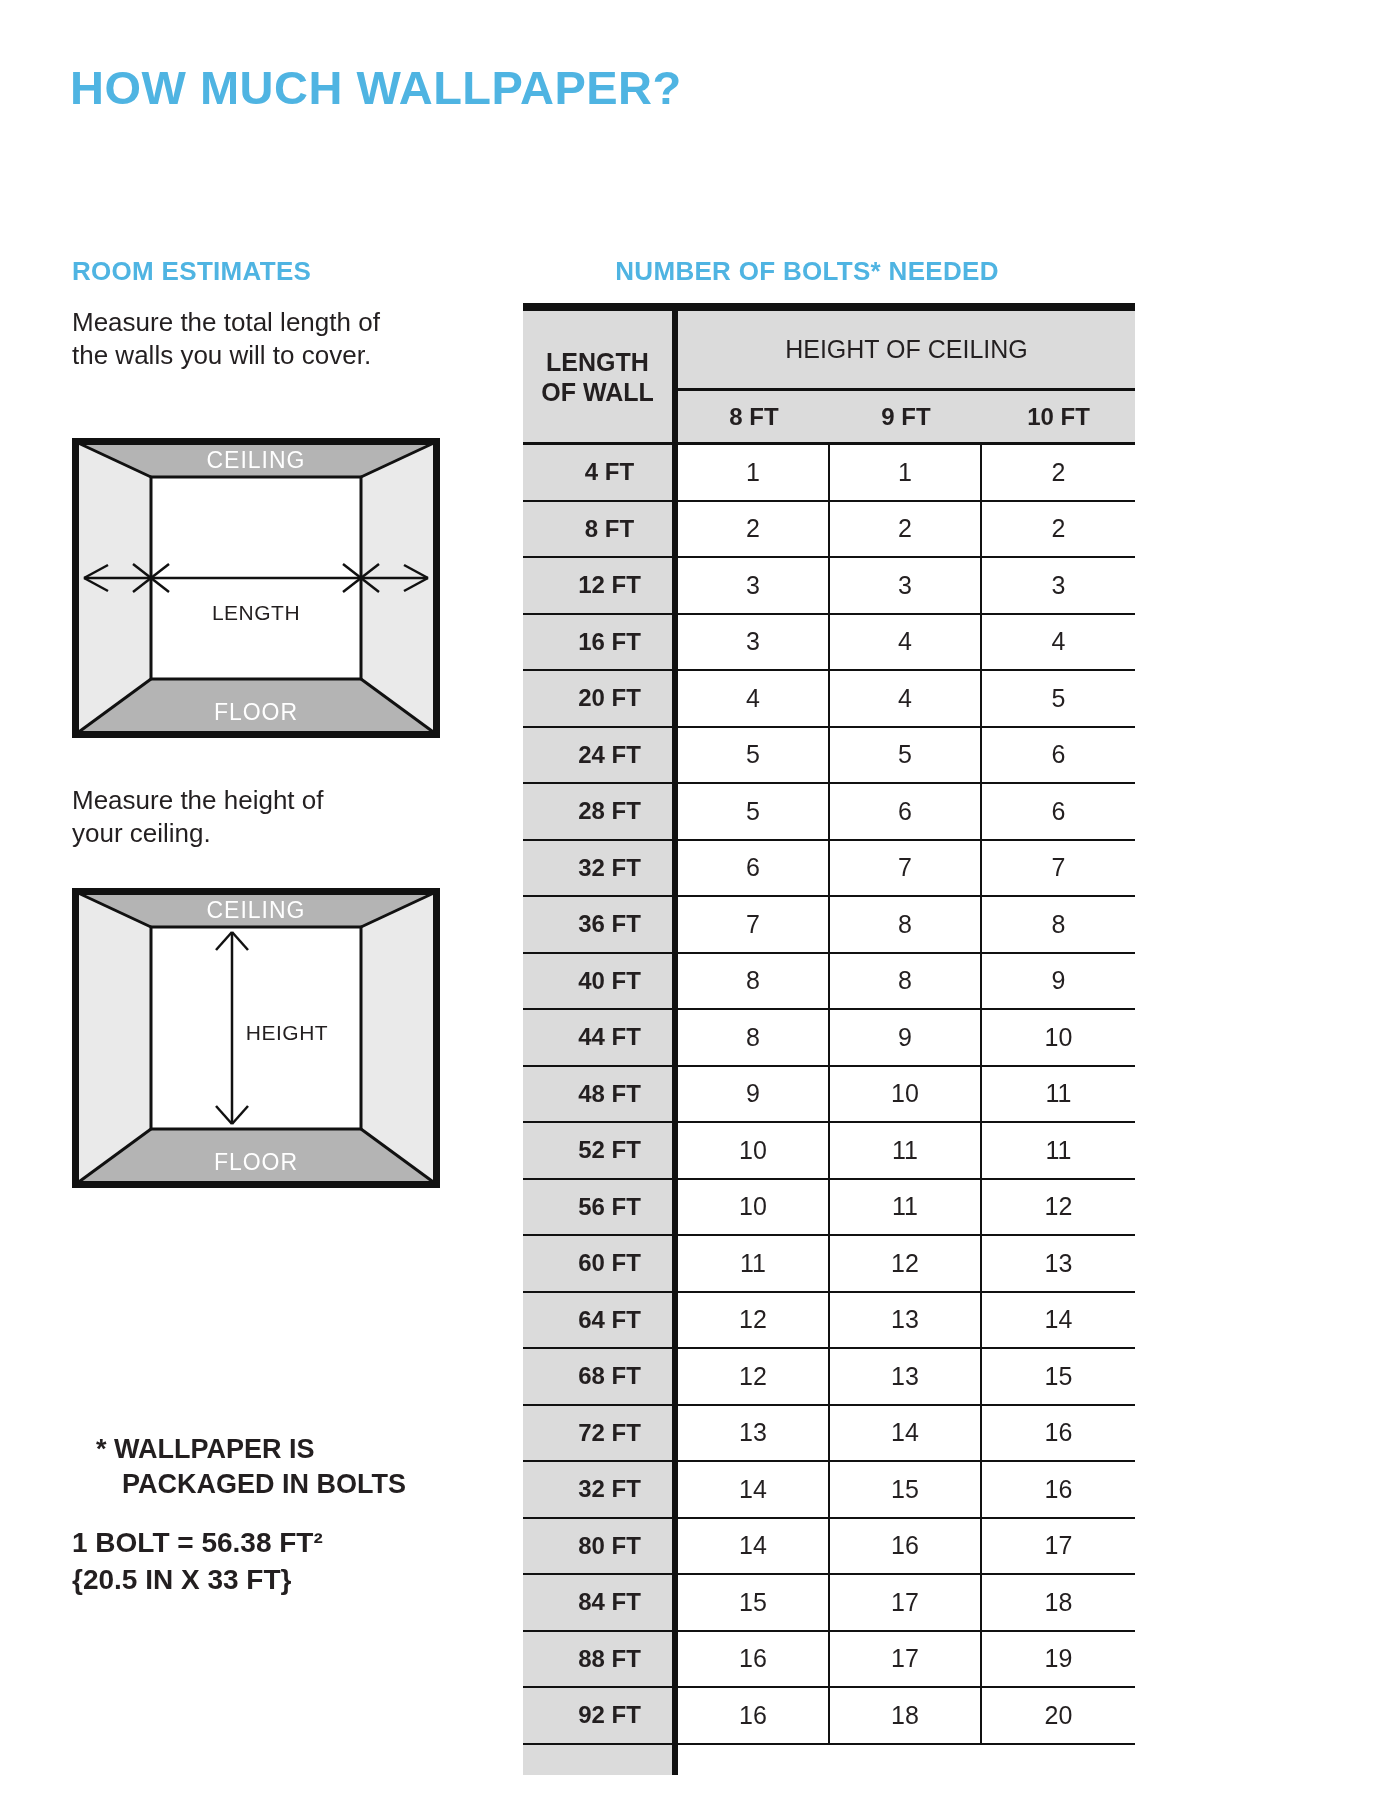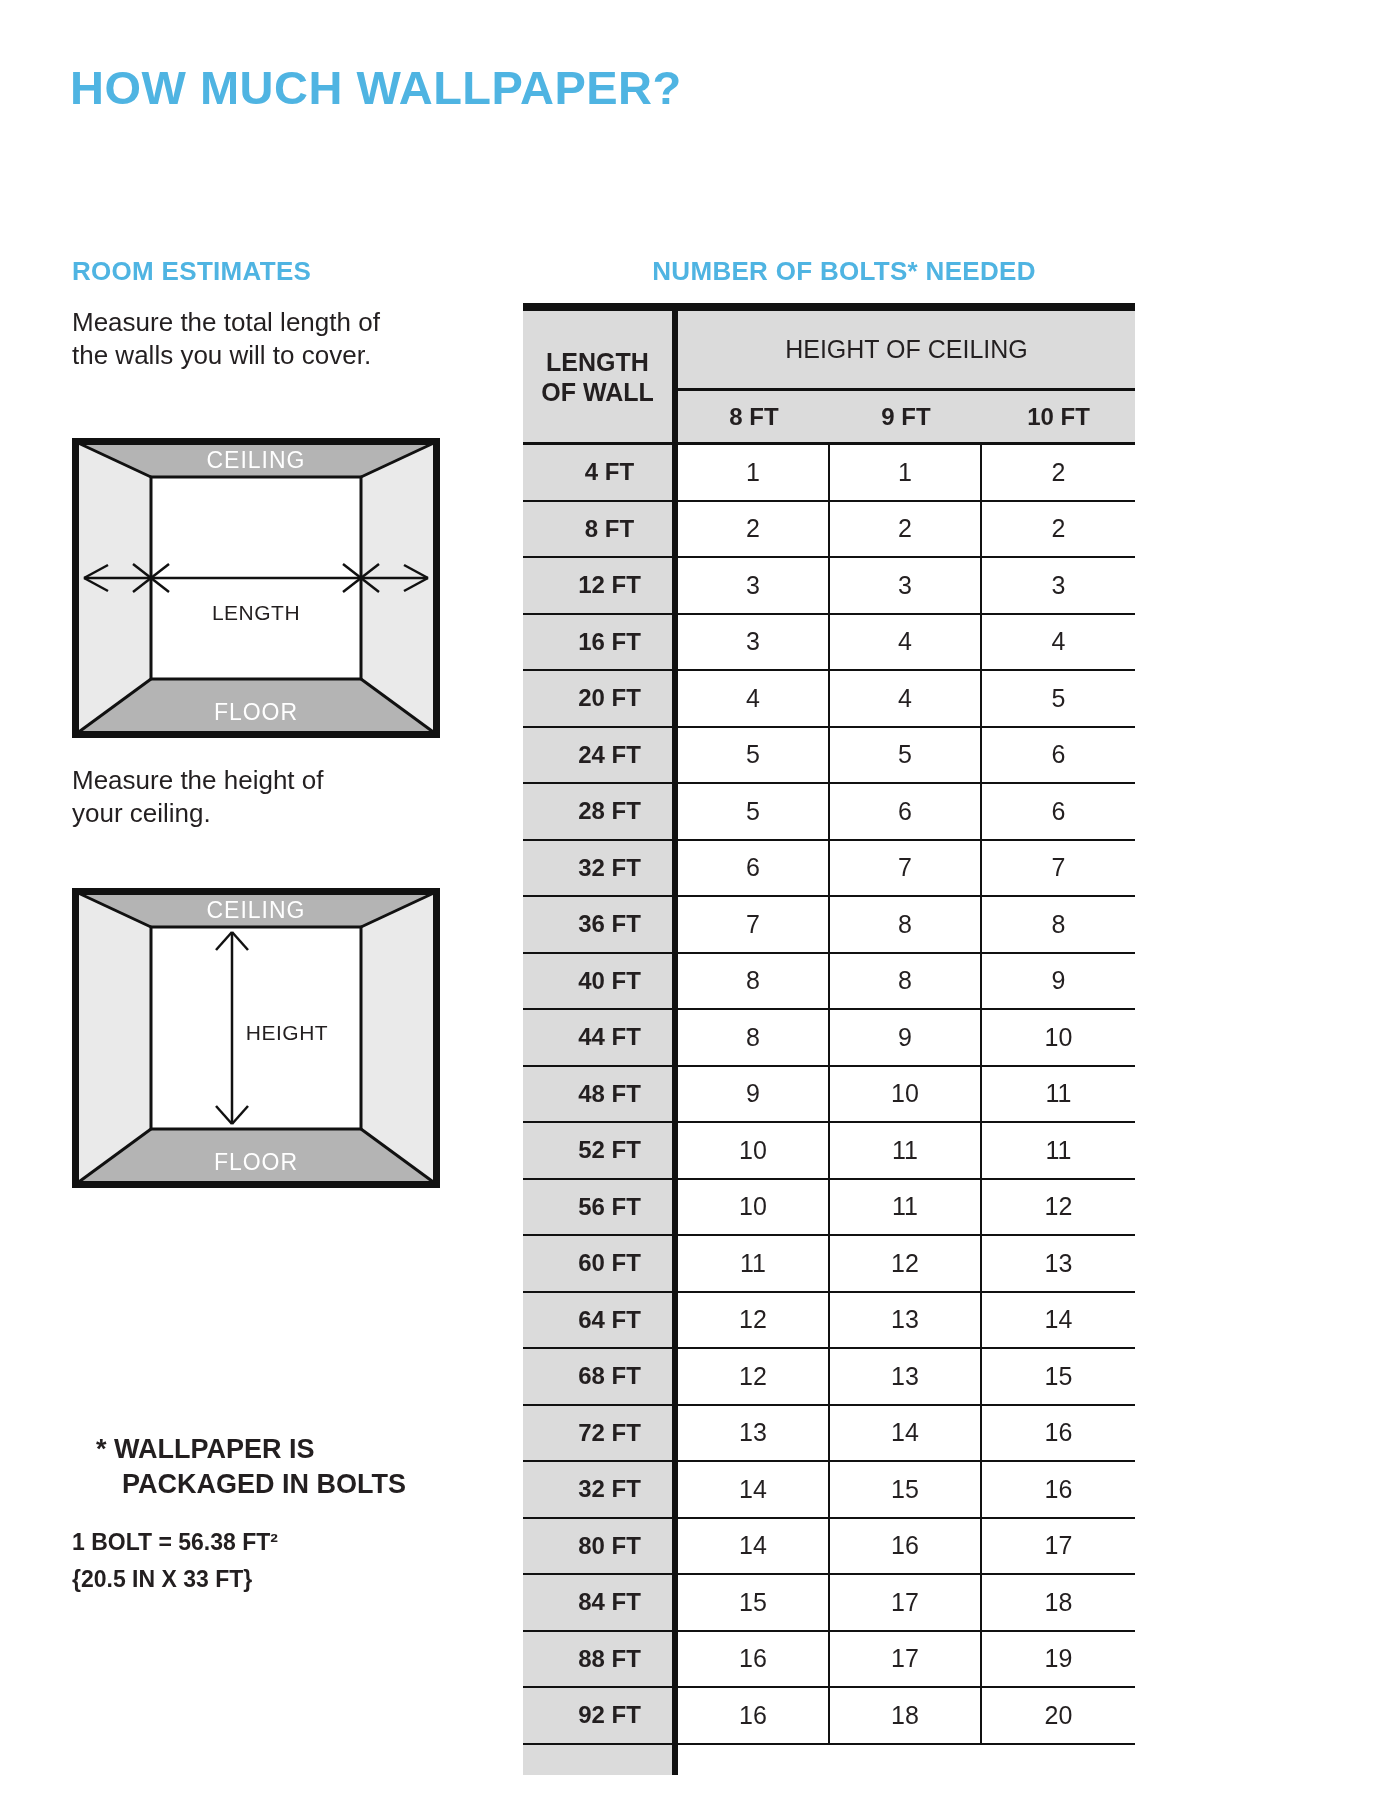--- a/index.html
+++ b/index.html
@@ -12,30 +12,30 @@
   }
   *{margin:0;padding:0;box-sizing:border-box;}
   html,body{background:#ffffff;}
   body{font-family:"Liberation Sans","DejaVu Sans",sans-serif;color:var(--ink);}
   .page{position:relative;width:1221px;height:1800px;background:#ffffff;overflow:hidden;}
 
   .title{position:absolute;left:70px;top:60px;font-size:47px;font-weight:bold;color:var(--blue);letter-spacing:.5px;}
 
   .section-head{position:absolute;font-size:26px;font-weight:bold;color:var(--blue);letter-spacing:.3px;}
   .room-estimates{left:72px;top:256px;}
-  .bolts-needed{left:538px;top:256px;width:612px;text-align:center;}
+  .bolts-needed{left:501px;top:256px;width:612px;text-align:center;}
 
   .body-text{position:absolute;left:72px;font-size:26px;line-height:33px;white-space:pre-line;color:var(--ink);}
   .step1{top:306px;}
-  .step2{top:764px;}
+  .step2{top:784px;}
   .step3{top:1230px;}
 
   .footnote{position:absolute;left:72px;top:1432px;font-size:27px;font-weight:bold;line-height:35px;margin-left:24px;}
   .footnote .indent{padding-left:26px;}
-  .bolt-eq{position:absolute;left:72px;top:1524px;font-size:23px;font-weight:bold;line-height:37px;}
+  .bolt-eq{position:absolute;left:72px;top:1524px;font-size:28px;font-weight:bold;line-height:37px;}
 
   .diagram{position:absolute;left:72px;width:368px;height:300px;}
   .diagram1{top:438px;}
   .diagram2{top:888px;}
 
   
   .bolts-table{
     position:absolute;left:523px;top:303px;
     display:grid;
     grid-template-columns:155px 152px 152px 153px;

